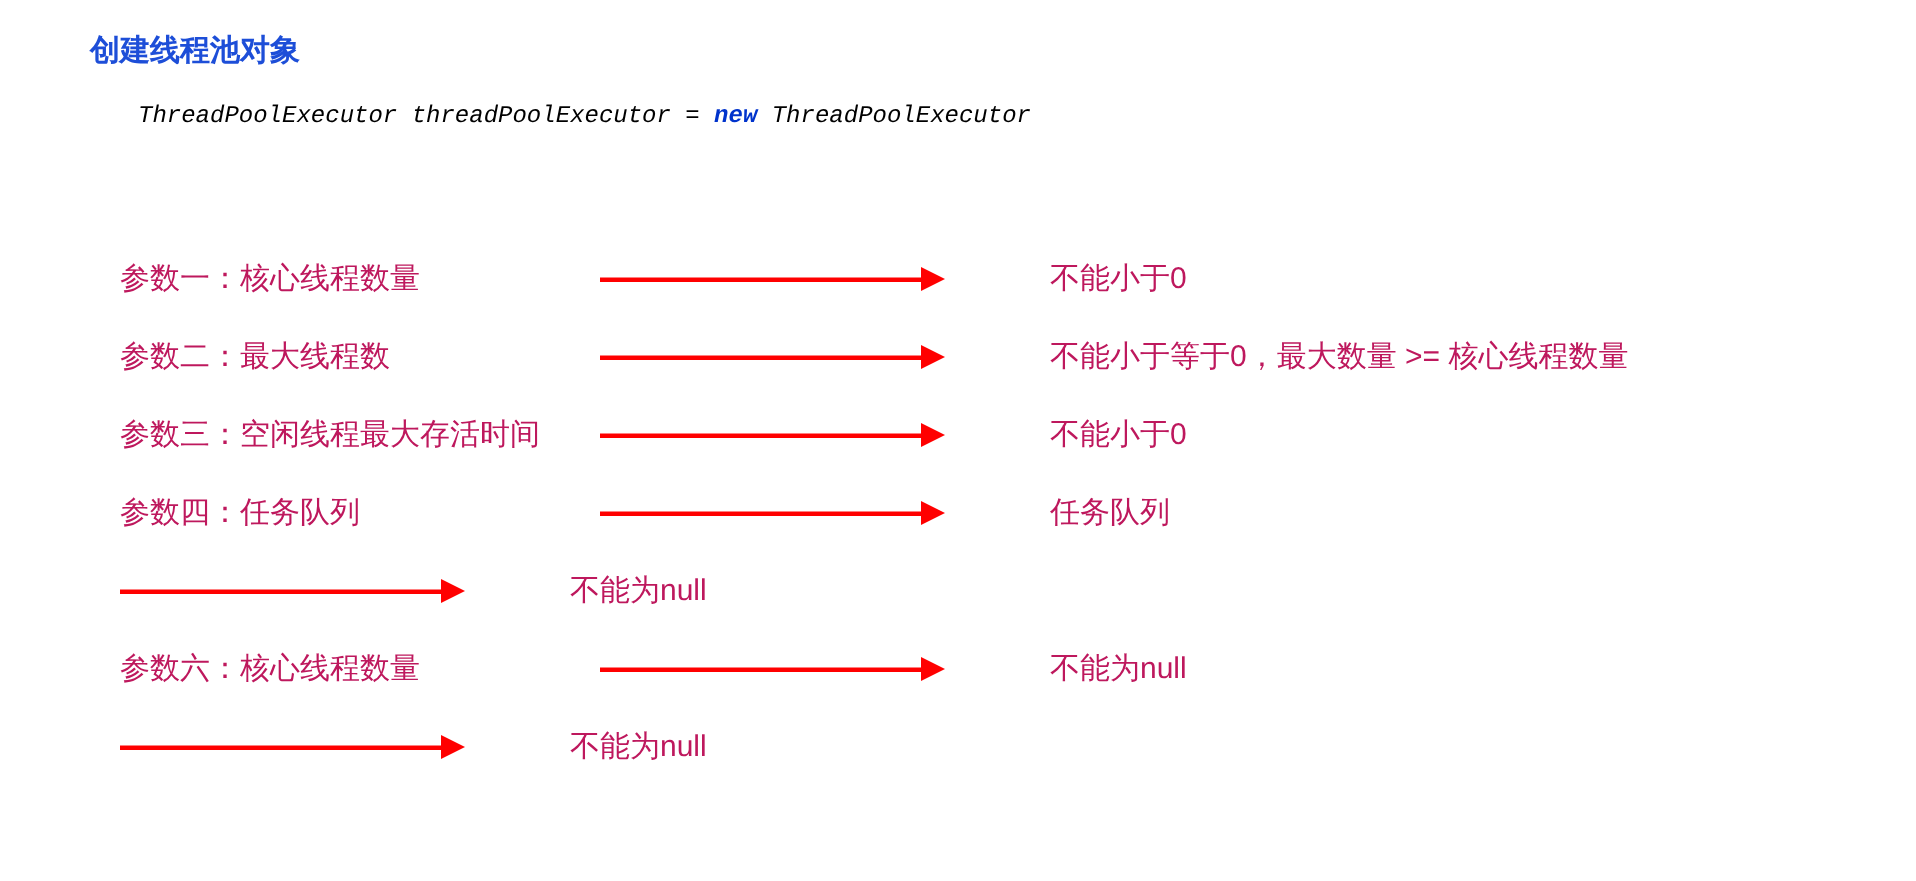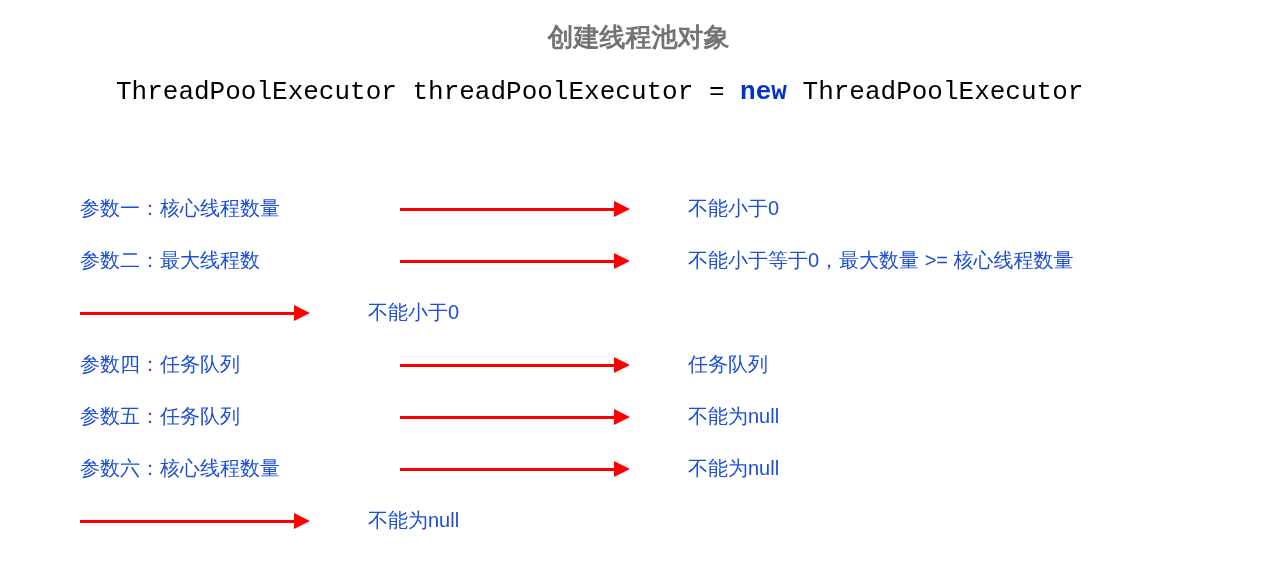--- a/index.html
+++ b/index.html
@@ -3,45 +3,45 @@
   <meta charset="utf-8">
   <style>
     * { margin: 0; padding: 0; box-sizing: border-box; }
     body {
       font-family: "Microsoft YaHei", "微软雅黑", Arial, sans-serif;
       background: #fff;
       padding: 20px 60px;
       width: 1277px;
     }
     .title {
-      font-size: 26px;
+      font-size: 20px;
       font-weight: bold;
-      color: #737373;
+      color: #1d4ed8;
       margin-bottom: 18px;
-      text-align: center;
     }
     .code-block {
       font-family: Consolas, "Courier New", monospace;
-      font-size: 26px;
+      font-size: 16px;
       color: #000;
-      margin-left: 56px;
+      margin-left: 32px;
       line-height: 1.5;
       white-space: nowrap;
+      font-style: italic;
     }
     .code-block .kw { color: #0033cc; font-weight: bold; }
     .params-list {
       margin-top: 70px;
       margin-left: 20px;
     }
     .param-row {
       display: flex;
       align-items: center;
       height: 52px;
       font-size: 20px;
-      color: #1d4ed8;
+      color: #be185d;
     }
     .param-left {
       width: 320px;
       white-space: nowrap;
     }
     .arrow-cell {
       width: 260px;
       display: flex;
       align-items: center;
     }
@@ -62,21 +62,21 @@
       position: absolute;
       right: 0;
       top: -6px;
       width: 0;
       height: 0;
       border-left: 16px solid #ff0000;
       border-top: 8px solid transparent;
       border-bottom: 8px solid transparent;
     }
     .param-right {
-      margin-left: 28px;
+      margin-left: 40px;
       white-space: nowrap;
     }
   </style>
 </head>
 <body>
 
 <div class="title">创建线程池对象</div>
 
 <div class="code-block">
   <div>
@@ -102,20 +102,21 @@
     <div class="arrow-cell">
       <div class="arrow">
         <div class="arrow-line"></div>
           <div class="arrow-head"></div>
       </div>
     </div>
     <div class="param-right">不能小于等于0，最大数量 &gt;= 核心线程数量</div>
   </div>
 
   <div class="param-row">
+    <div class="param-left">参数三：空闲线程最大存活时间</div>
     <div class="arrow-cell">
       <div class="arrow">
         <div class="arrow-line"></div>
           <div class="arrow-head"></div>
       </div>
     </div>
     <div class="param-right">不能小于0</div>
   </div>
 
   <div class="param-row">
@@ -123,21 +124,20 @@
     <div class="arrow-cell">
       <div class="arrow">
         <div class="arrow-line"></div>
           <div class="arrow-head"></div>
       </div>
     </div>
     <div class="param-right">任务队列</div>
   </div>
 
   <div class="param-row">
-    <div class="param-left">参数五：任务队列</div>
     <div class="arrow-cell">
       <div class="arrow">
         <div class="arrow-line"></div>
           <div class="arrow-head"></div>
       </div>
     </div>
     <div class="param-right">不能为null</div>
   </div>
 
   <div class="param-row">

